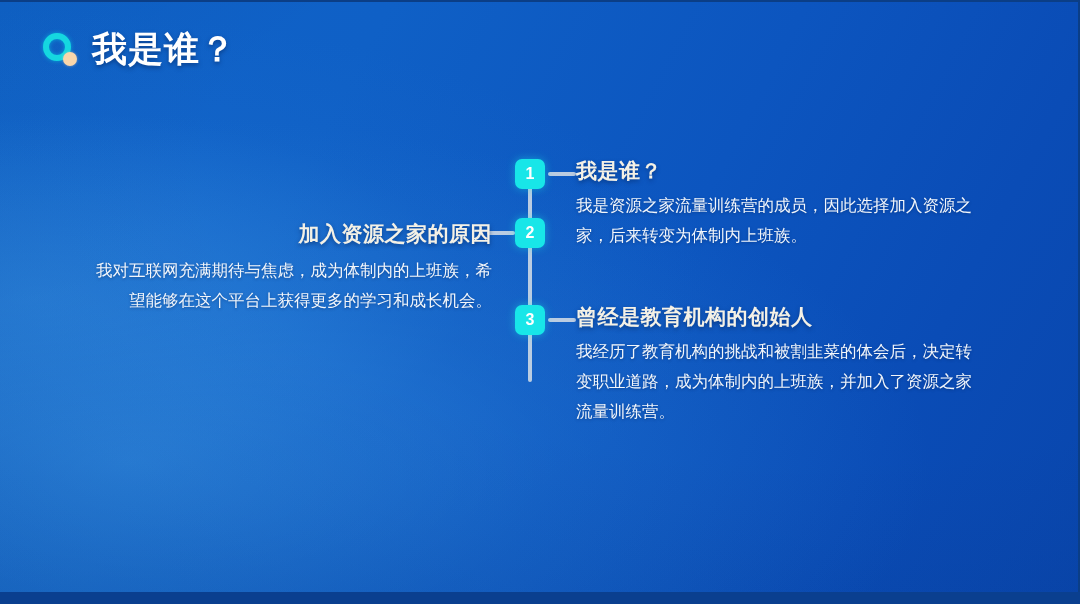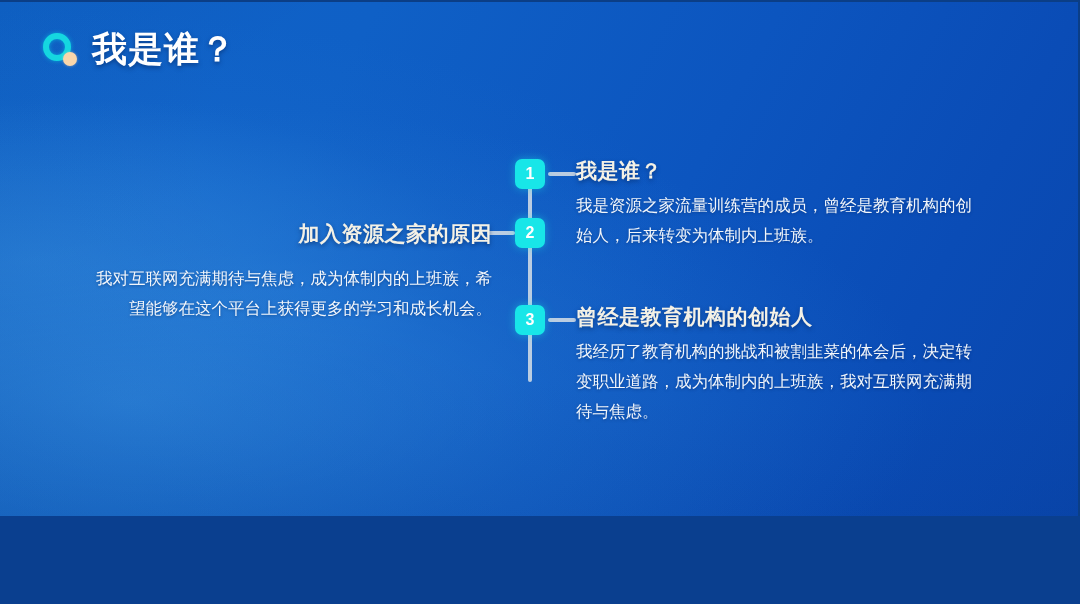--- a/index.html
+++ b/index.html
@@ -3,21 +3,21 @@
 <meta charset="utf-8">
 <style>
   html, body {
     margin: 0;
     padding: 0;
     background: #0a3f8f;
   }
   .slide {
     position: relative;
     width: 1080px;
-    height: 516px;
+    height: 592px;
     overflow: hidden;
     font-family: "Liberation Sans", "DejaVu Sans", sans-serif;
     background:
       radial-gradient(120% 95% at 12% 78%, rgba(60,150,230,0.55) 0%, rgba(45,130,215,0.28) 33%, rgba(20,95,190,0.0) 62%),
       radial-gradient(90% 70% at 3% 50%, rgba(70,160,235,0.38) 0%, rgba(40,120,210,0.10) 45%, rgba(20,95,190,0.0) 70%),
       linear-gradient(118deg, #0f63c8 0%, #0f60c6 28%, #0c55bf 58%, #0a4cb6 80%, #0946ad 100%);
     box-sizing: border-box;
     border-top: 2px solid #0b3e86;
     border-right: 2px solid #0b3e86;
   }
@@ -150,21 +150,21 @@
   .block-right { left: 576px; width: 396px; text-align: left; }
   .b1 { top: 155px; }
   .b3 { top: 301px; }
 
   .block-left {
     left: 88px;
     width: 404px;
     text-align: right;
     top: 218px;
   }
-  .block-left .block-title { margin-bottom: 16px; }
+  .block-left .block-title { margin-bottom: 8px; }
 </style>
 </head>
 <body>
 
 <div class="slide">
 
   <div class="header">
     <div class="logo">
       <div class="logo-ring"></div>
       <div class="logo-dot"></div>
@@ -179,26 +179,26 @@
     <div class="stub stub-l2"></div>
     <div class="stub stub-r3"></div>
 
     <div class="marker m1">1</div>
     <div class="marker m2">2</div>
     <div class="marker m3">3</div>
   </div>
 
   <div class="block block-right b1">
     <p class="block-title">我是谁？</p>
-    <p class="block-body">我是资源之家流量训练营的成员，曾经是教育机构的创始人，后来转变为体制内上班族。</p>
+    <p class="block-body">我是资源之家流量训练营的成员，因此选择加入资源之家，后来转变为体制内上班族。</p>
   </div>
 
   <div class="block block-left">
     <p class="block-title">加入资源之家的原因</p>
     <p class="block-body">我对互联网充满期待与焦虑，成为体制内的上班族，希望能够在这个平台上获得更多的学习和成长机会。</p>
   </div>
 
   <div class="block block-right b3">
     <p class="block-title">曾经是教育机构的创始人</p>
-    <p class="block-body">我经历了教育机构的挑战和被割韭菜的体会后，决定转变职业道路，成为体制内的上班族，我对互联网充满期待与焦虑。</p>
+    <p class="block-body">我经历了教育机构的挑战和被割韭菜的体会后，决定转变职业道路，成为体制内的上班族，并加入了资源之家流量训练营。</p>
   </div>
 
 </div>
 
 </body></html>

